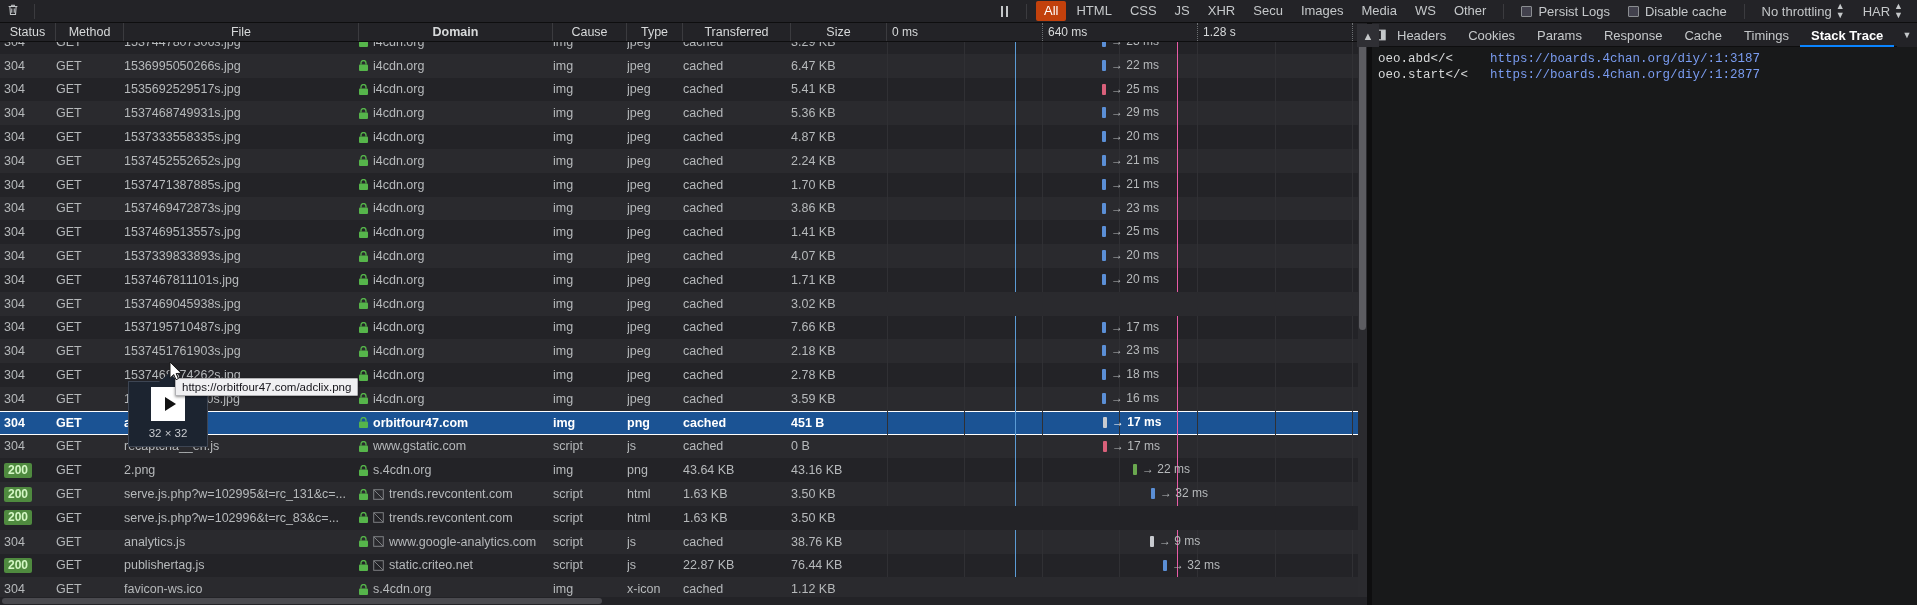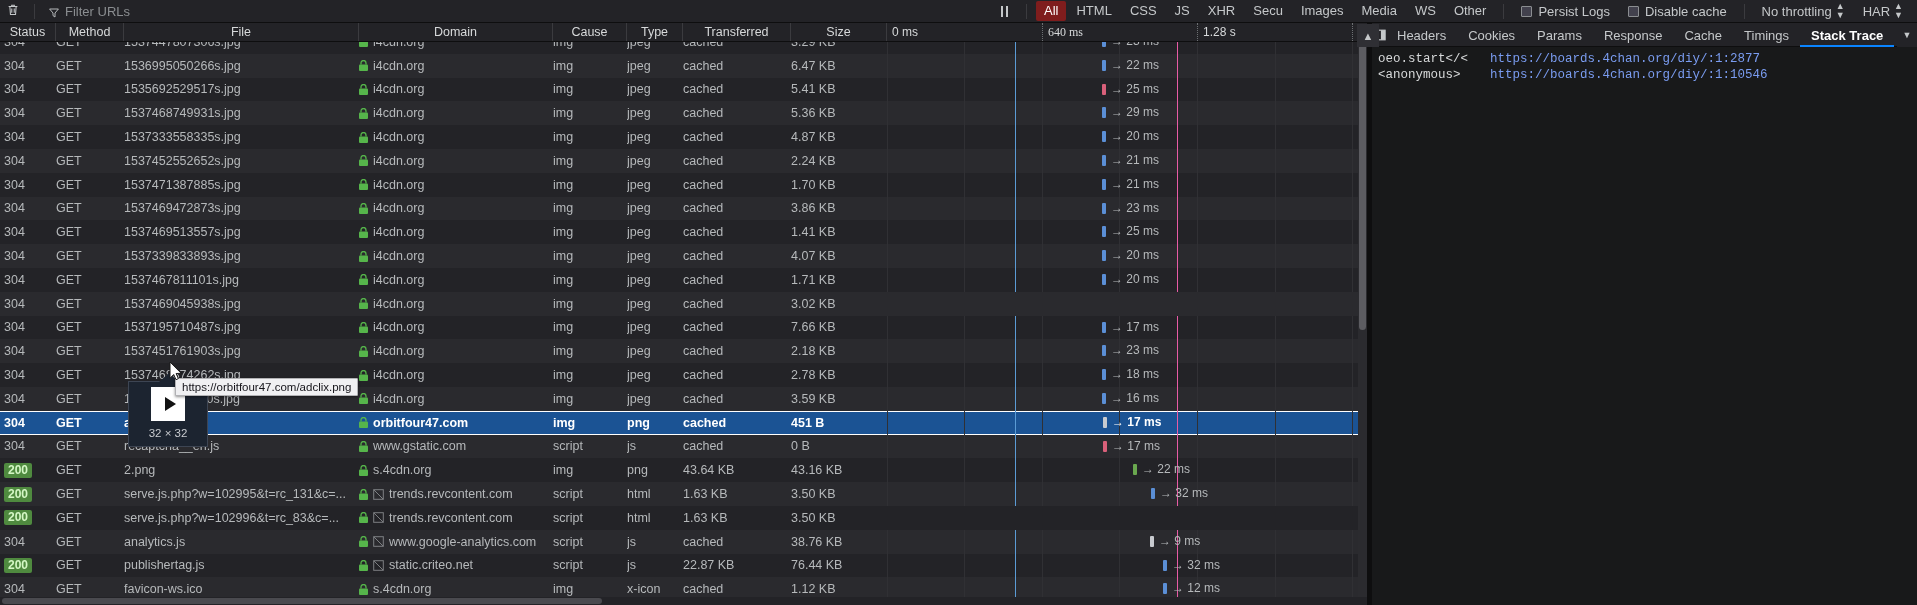--- a/index.html
+++ b/index.html
@@ -38,21 +38,21 @@
   #tb-spacer { flex:1 1 auto; }
   #pause-btn {
     display:flex; gap:3px; align-items:center; padding:0 10px; height:23px;
   }
   #pause-btn i { display:block; width:2px; height:11px; background:#c5c8ca; }
   .type-filters { display:flex; align-items:center; height:23px; }
   .type-filter {
     padding:2px 8px; font-size:13px; color:#c5c8ca; line-height:16px;
     border-radius:2px; margin:0 1px; white-space:nowrap;
   }
-  .type-filter.active { background:#7f1d1d; color:#ffffff; }
+  .type-filter.active { background:#c2410c; color:#ffffff; }
   .check-item { display:flex; align-items:center; gap:6px; padding:0 9px; font-size:13px; color:#c5c8ca;}
   .cb {
     width:11px; height:11px; border:1px solid #8b8e91; background:#42414d;
     display:inline-block; border-radius:1px;
   }
   .dd-item {
     display:flex; align-items:center; gap:4px; padding:0 9px; font-size:13px; color:#c5c8ca;
     white-space:nowrap;
   }
   .updown { font-size:9px; line-height:9px; display:flex; flex-direction:column; color:#c5c8ca; }
@@ -210,28 +210,20 @@
       <span>
         <svg viewBox="0 0 16 16">
             <g fill="none" stroke="#c5c8ca" stroke-width="1.2">
           <path d="M3 4h10M6.5 4V2.6h3V4M4.4 4l.7 9.2h5.8L11.6 4"></path>
           <path d="M6.6 6.3v4.8M9.4 6.3v4.8"></path>
             </g>
           </svg>
       </span>
     </div>
     <div class="tb-sep"></div>
-    <div id="filter-box">
-      <span class="funnel">
-        <svg viewBox="0 0 10 10">
-            <path d="M0.6 1h8.8L6 5v4L4 7.6V5z" fill="none" stroke="#b6b9bb" stroke-width="1"></path>
-          </svg>
-      </span>
-      <input id="filter-input" type="text" placeholder="Filter URLs" style="">
-    </div>
 
     <div id="tb-spacer"></div>
 
     <div id="pause-btn">
       <i></i>
       <i></i>
     </div>
     <div class="tb-sep"></div>
 
     <div class="type-filters" id="type-filters">
@@ -272,28 +264,28 @@
         </span>
     </div>
   </div>
 
   <div id="left-panel">
 
     <div id="col-head">
         <div class="ch" style="width: 56px;">Status</div>
         <div class="ch" style="width: 68px;">Method</div>
         <div class="ch" style="width: 235px;">File</div>
-        <div class="ch" style="width: 194px;">Domain</div>
+        <div class="ch" style="width: 194px; font-weight: bold;">Domain</div>
         <div class="ch" style="width: 74px;">Cause</div>
         <div class="ch" style="width: 56px;">Type</div>
         <div class="ch" style="width: 108px;">Transferred</div>
         <div class="ch" style="width: 96px;">Size</div>
         <div class="ch tl" style="flex: 1 1 auto; position: relative; border-right: 0px;">
           <span class="rl-tick nodot" style="left: 0px;">0 ms</span>
-          <span class="rl-tick" style="left: 155px; font-family: Liberation Serif, serif;">640 ms</span>
+          <span class="rl-tick" style="left: 155px;">640 ms</span>
           <span class="rl-tick" style="left: 310px;">1.28 s</span>
           <span class="rl-tick" style="left: 465px;">1.92 s</span>
         </div>
       </div>
 
     <div id="rows">
         <div class="row odd" style="margin-top: -12px;">
           <div class="c c-status">304</div>
           <div class="c c-method">GET</div>
           <div class="c c-file">1537447807306s.jpg</div>
@@ -1000,35 +992,20 @@
             <span class="lock"><svg viewBox="0 0 9 11">
                 <rect x="0" y="4.4" width="9" height="6.6" rx="1" fill="#56b54b"></rect>
                 <path d="M2 4.4V3a2.5 2.5 0 015 0v1.4" fill="none" stroke="#56b54b" stroke-width="1.3"></path>
               </svg></span>
             <span>s.4cdn.org</span>
           </div>
           <div class="c c-cause">img</div>
           <div class="c c-type">x-icon</div>
           <div class="c c-xfer">cached</div>
           <div class="c c-size">1.12 KB</div>
-          <div class="c-wf">
-            <div class="wf-grid">
-              <div class="wf-col" style="left: 0px;"></div>
-              <div class="wf-col" style="left: 77px;"></div>
-              <div class="wf-col" style="left: 155px;"></div>
-              <div class="wf-col" style="left: 232px;"></div>
-              <div class="wf-col" style="left: 310px;"></div>
-              <div class="wf-col" style="left: 388px;"></div>
-              <div class="wf-col" style="left: 465px;"></div>
-              <div class="wf-marker" style="left: 128px; background: rgb(91, 155, 213);"></div>
-              <div class="wf-marker" style="left: 290px; background: rgb(232, 91, 165);"></div>
-            </div>
-            <div class="wf-bar" style="left: 276px; background: rgb(91, 143, 214);"></div>
-            <div class="wf-label" style="left: 285px;">→ 12 ms</div>
-          </div>
         </div>
       </div>
 
     <div id="vscroll">
       <div class="thumb" style="top:0px;height:288px;"></div>
     </div>
     <div id="hscroll">
       <div class="thumb" style="left:2px;width:600px;"></div>
     </div>
   </div>
@@ -1068,23 +1045,23 @@
           <div class="rp-tab">Response</div>
           <div class="rp-tab">Cache</div>
           <div class="rp-tab">Timings</div>
           <div class="rp-tab active">Stack Trace</div>
           <div class="rp-tab">Secu</div>
         </div>
       <div id="rp-overflow">▼</div>
     </div>
     <div id="stack-list">
         <div class="stack-row">
+          <span class="st-fn">oeo.abd&lt;/&lt;</span>
+          <span class="st-link">https://boards.4chan.org/diy/:1:3187</span>
+        </div>
+        <div class="stack-row">
           <span class="st-fn">oeo.start&lt;/&lt;</span>
           <span class="st-link">https://boards.4chan.org/diy/:1:2877</span>
         </div>
-        <div class="stack-row">
-          <span class="st-fn">&lt;anonymous&gt;</span>
-          <span class="st-link">https://boards.4chan.org/diy/:1:10546</span>
-        </div>
       </div>
   </div>
 
 </div>
 
 </body></html>

